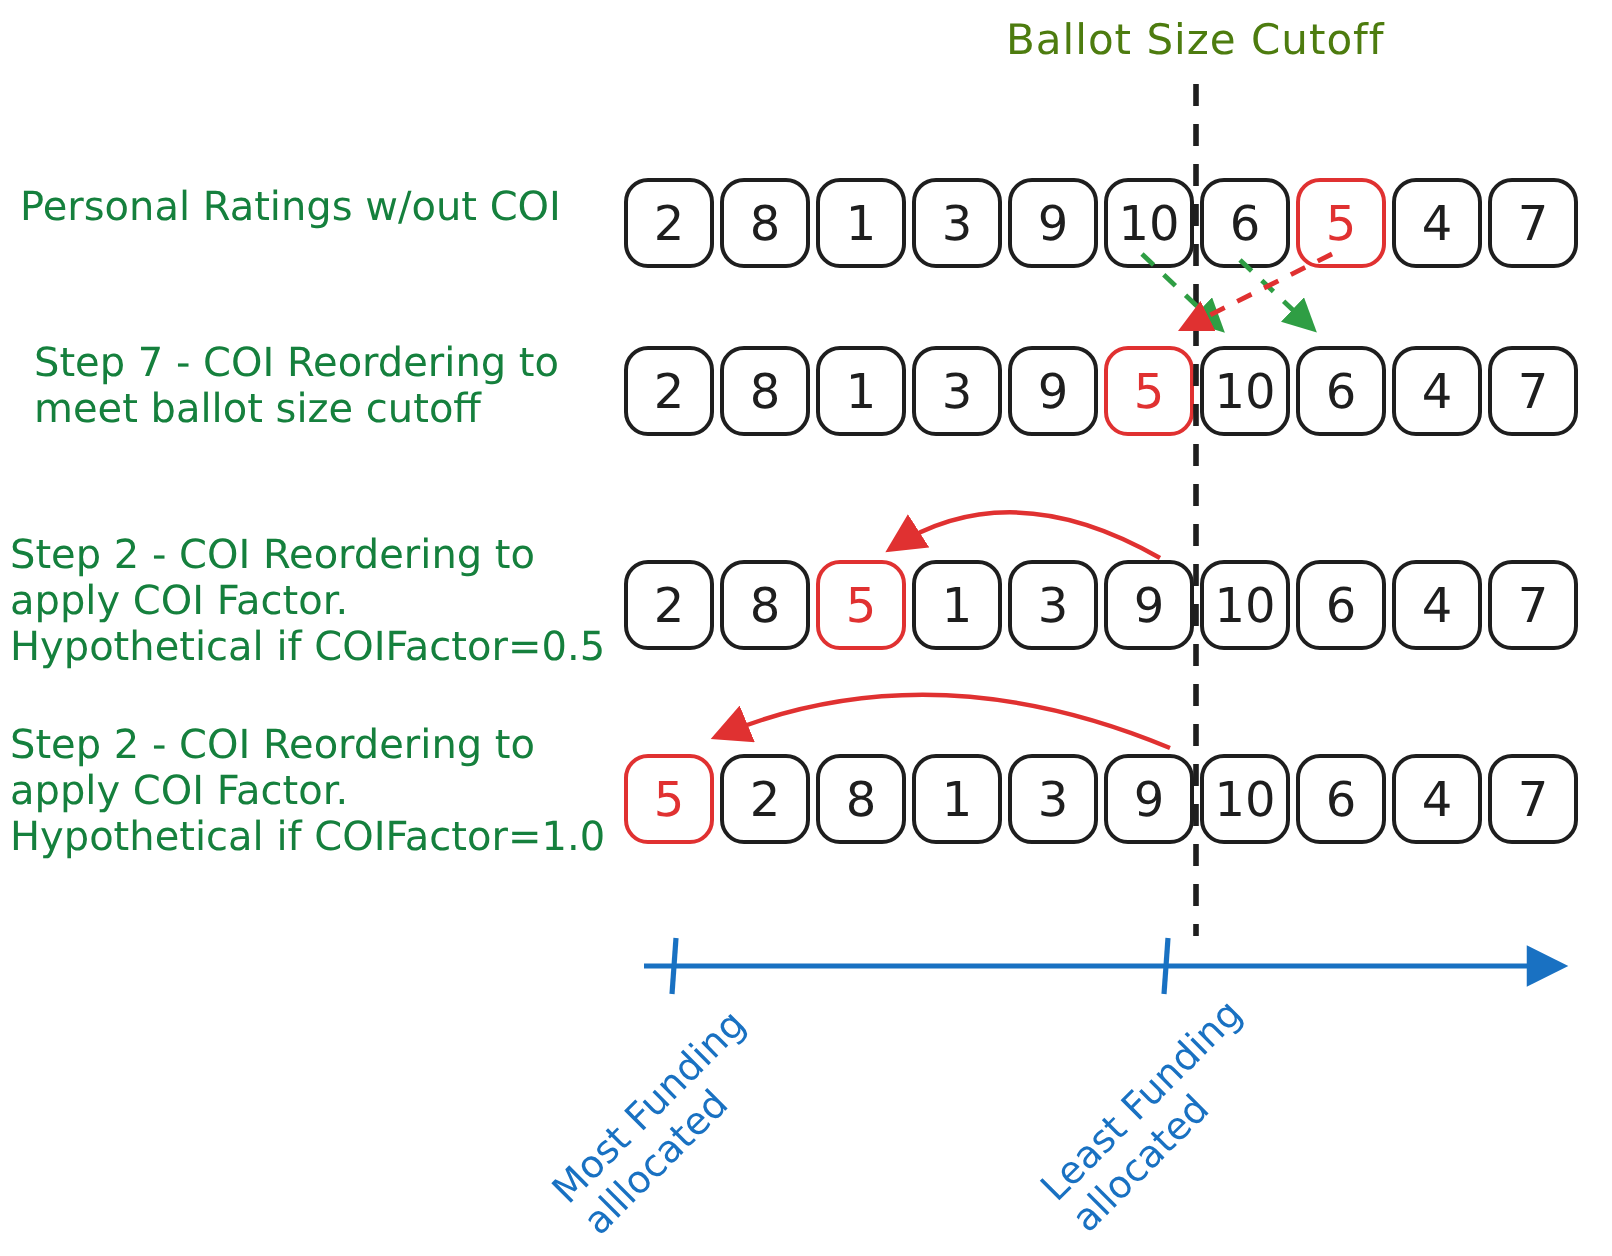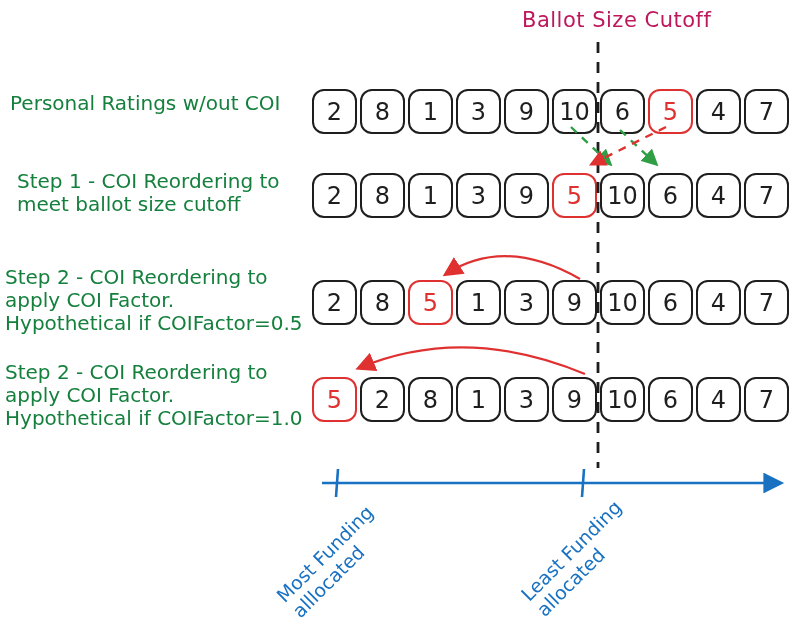--- a/index.html
+++ b/index.html
@@ -1,21 +1,21 @@
 <!DOCTYPE html>
 <html><head>
 <meta charset="utf-8">
 <style>
   html,body { margin:0; padding:0; background:#ffffff; }
   .canvas {
     position:relative; width:806px; height:628px; background:#ffffff;
     font-family:"DejaVu Sans", sans-serif; overflow:hidden;
   }
   .title {
-    position:absolute; left:522px; top:8px; font-size:21px; color:#be185d;
+    position:absolute; left:503px; top:8px; font-size:21px; color:#4d7c0f;
     letter-spacing:0.5px;
   }
   .row-label {
     position:absolute; color:#15803d; font-size:20px; line-height:23px;
     white-space:pre-line; width:308px;
   }
   .boxrow { position:absolute; left:312px; width:482px; height:45px; }
   .box {
     position:absolute; top:0; box-sizing:border-box; width:45px; height:45px;
     border:2.5px solid #1e1e1e; border-radius:12px; background:#ffffff;
@@ -32,21 +32,21 @@
   }
 </style>
 </head>
 <body>
 
 <div class="canvas">
 
   <div class="title">Ballot Size Cutoff</div>
 
   <div class="row-label" style="left:10px; top:92px;">Personal Ratings w/out COI</div>
-  <div class="row-label" style="left:17px; top:170px;">Step 1 - COI Reordering to
+  <div class="row-label" style="left:17px; top:170px;">Step 7 - COI Reordering to
 meet ballot size cutoff</div>
   <div class="row-label" style="left:5px;  top:266px;">Step 2 - COI Reordering to
 apply COI Factor.
 Hypothetical if COIFactor=0.5</div>
   <div class="row-label" style="left:5px;  top:361px;">Step 2 - COI Reordering to
 apply COI Factor.
 Hypothetical if COIFactor=1.0</div>
 
   <div class="boxrow" style="top:89px;">
     <div class="box b0">2</div>

